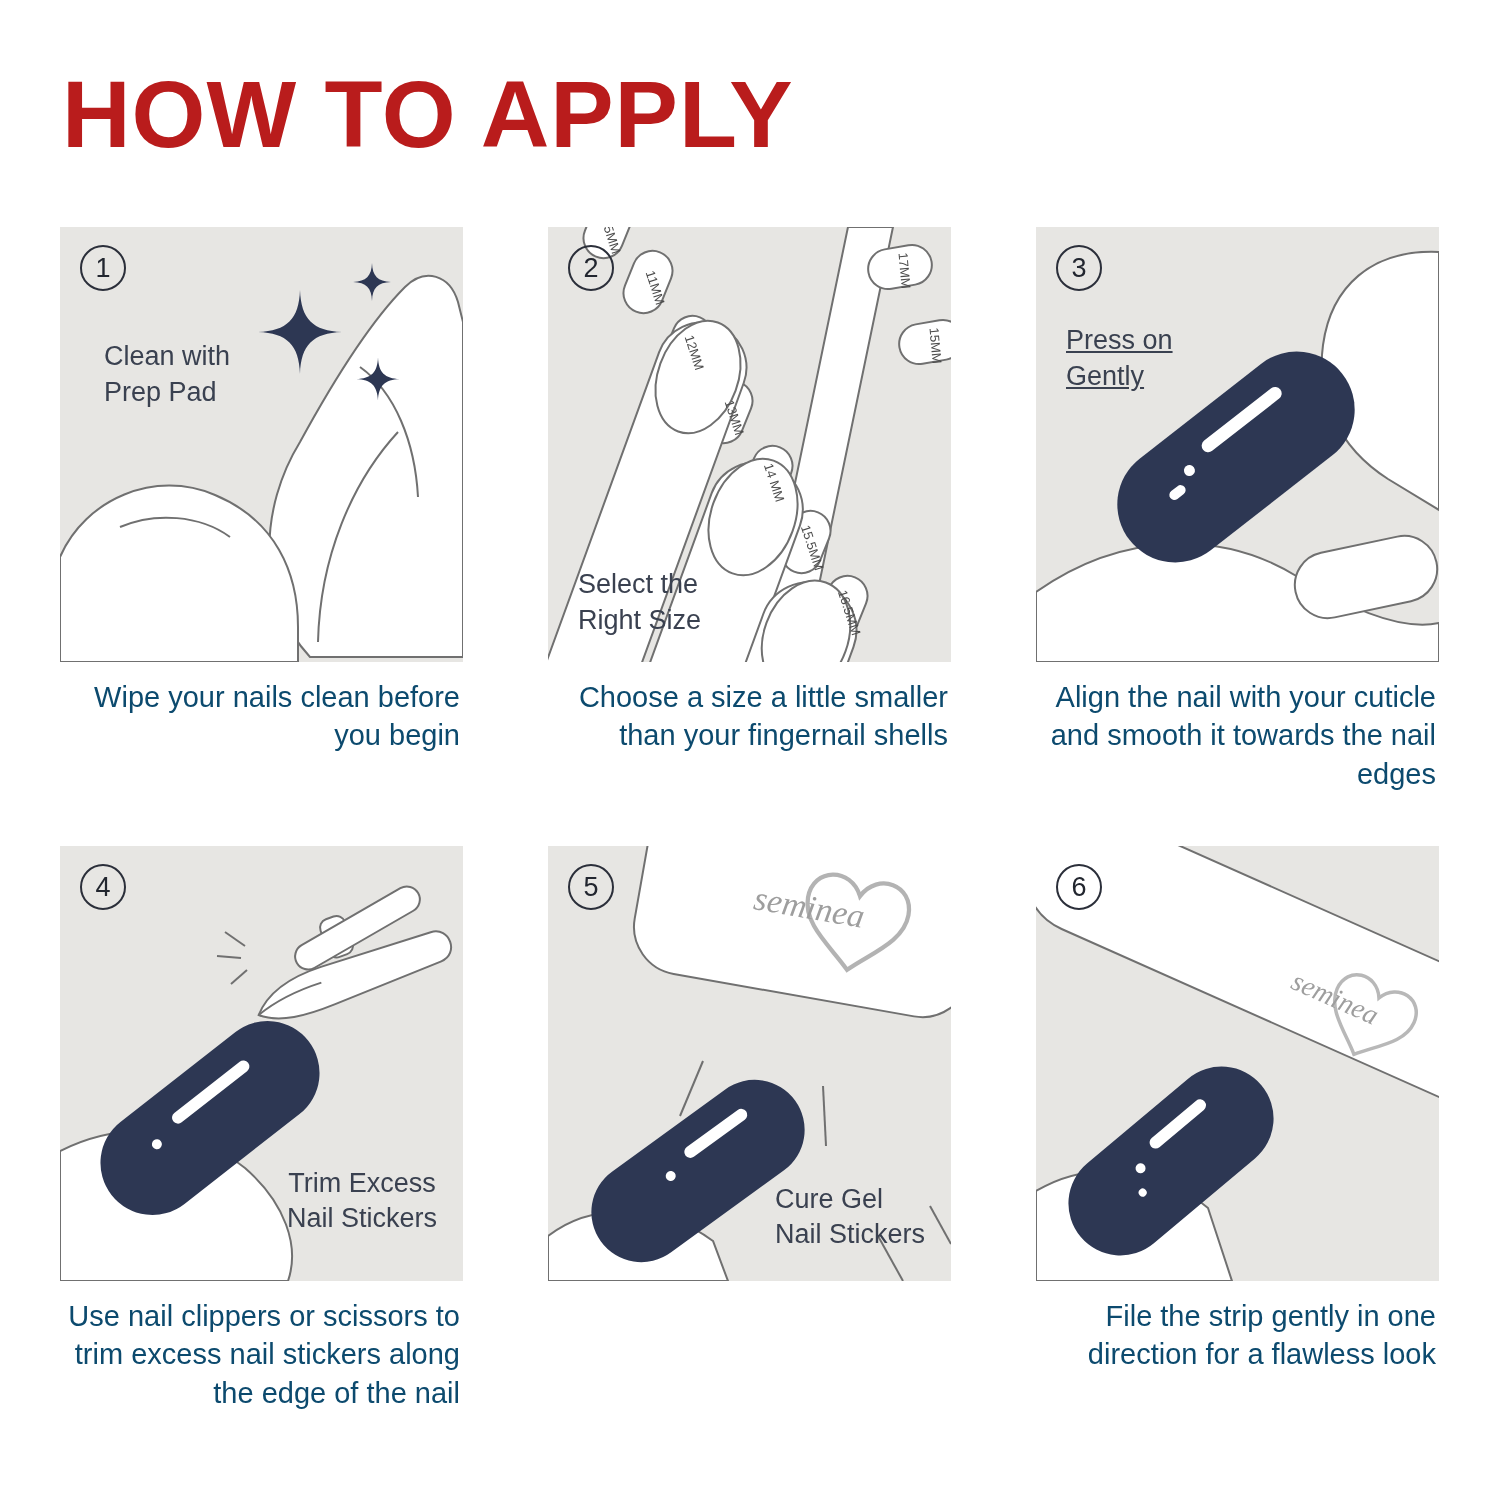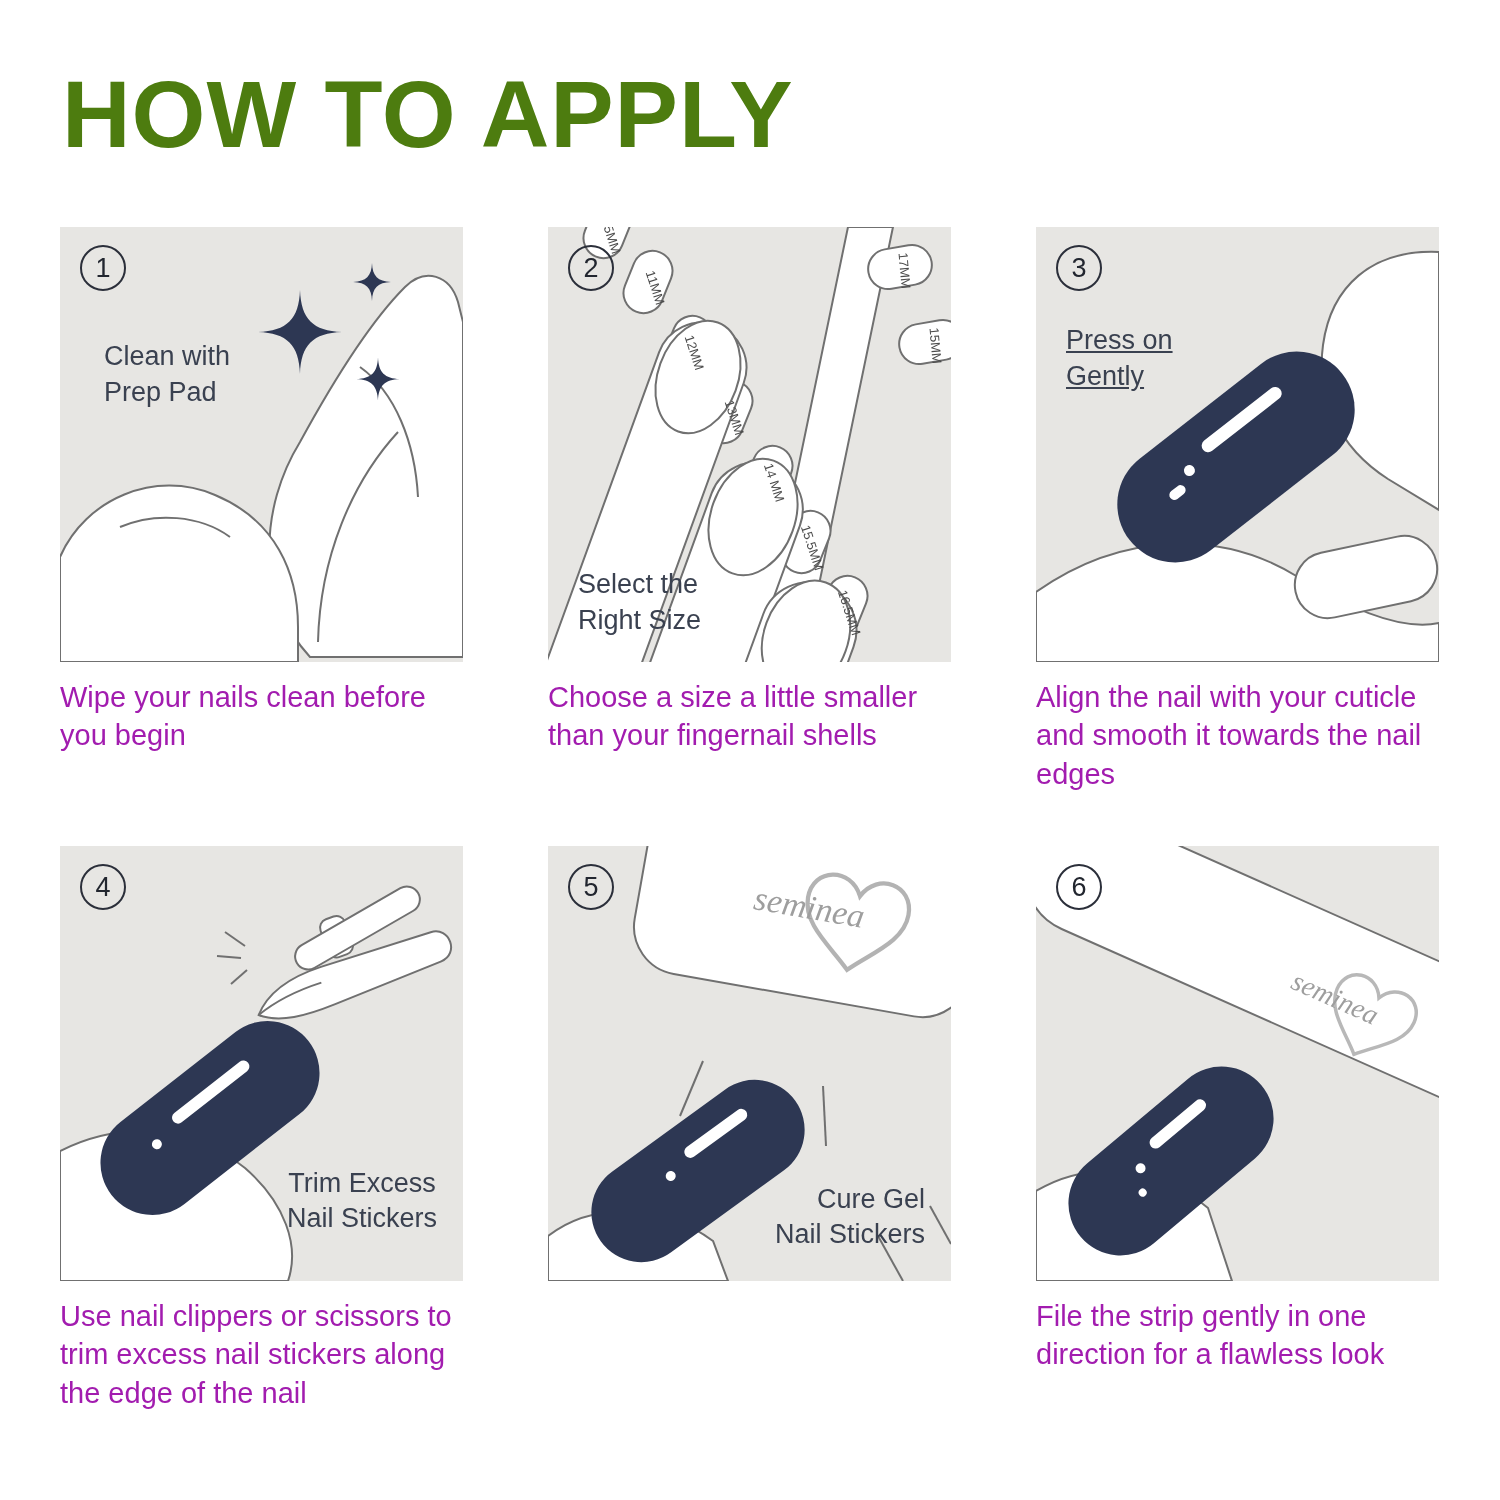--- a/index.html
+++ b/index.html
@@ -1,20 +1,20 @@
 <!DOCTYPE html>
 <html><head>
 <meta charset="utf-8">
 <style>
   * { margin:0; padding:0; box-sizing:border-box; }
   body { background:#ffffff; font-family:"Liberation Sans", sans-serif; }
   .page { width:1500px; height:1500px; background:#ffffff; padding:50px 60px 0 60px; position:relative; }
   .main-title {
     font-size:95px; font-weight:bold; letter-spacing:1px;
-    color:#4d7c0f; margin:10px 0 58px 2px;
+    color:#b91c1c; margin:10px 0 58px 2px;
   }
   .steps-grid {
     display:grid;
     grid-template-columns:repeat(3, 403px);
     column-gap:85px;
     row-gap:50px;
   }
   .step { width:403px; }
   .panel {
     width:403px; height:435px; background:#e7e6e3;
@@ -28,25 +28,25 @@
     font-size:27px; color:#22262f; z-index:3; background:transparent;
   }
   .panel-label {
     position:absolute; z-index:3; font-size:27px; line-height:1.32;
     color:#3a4150; white-space:pre-line;
   }
   .lbl-1 { left:44px; top:112px; }
   .lbl-2 { left:30px; top:340px; }
   .lbl-3 { left:30px; top:96px;text-decoration:underline; }
   .lbl-4 { right:26px; bottom:44px; text-align:center; }
-  .lbl-5 { right:26px; bottom:28px; text-align:right; }
+  .lbl-5 { right:26px; bottom:28px; text-align:left; }
   .lbl-6 { right:26px; top:24px; text-align:center; }
   .caption {
     margin-top:16px; font-size:29px; line-height:1.32;
-    color:#a21caf; max-width:400px; min-height:118px;
+    color:#0c4a6e; max-width:400px; min-height:118px;text-align:right;
   }
   .outline { fill:#ffffff; stroke:#707070; stroke-width:2; }
   .lineonly { fill:none; stroke:#707070; stroke-width:2; }
   .navy { fill:#2d3753; stroke:none; }
   .hl { stroke:#ffffff; stroke-width:13; stroke-linecap:round; fill:none; }
   .sizetxt { font-size:13px; fill:#4c4c4c; font-family:"Liberation Sans", sans-serif; }
   .logotxt { font-style:italic; fill:#9e9e9e; font-family:"Liberation Serif", serif; }
 </style>
 </head>
 <body>

